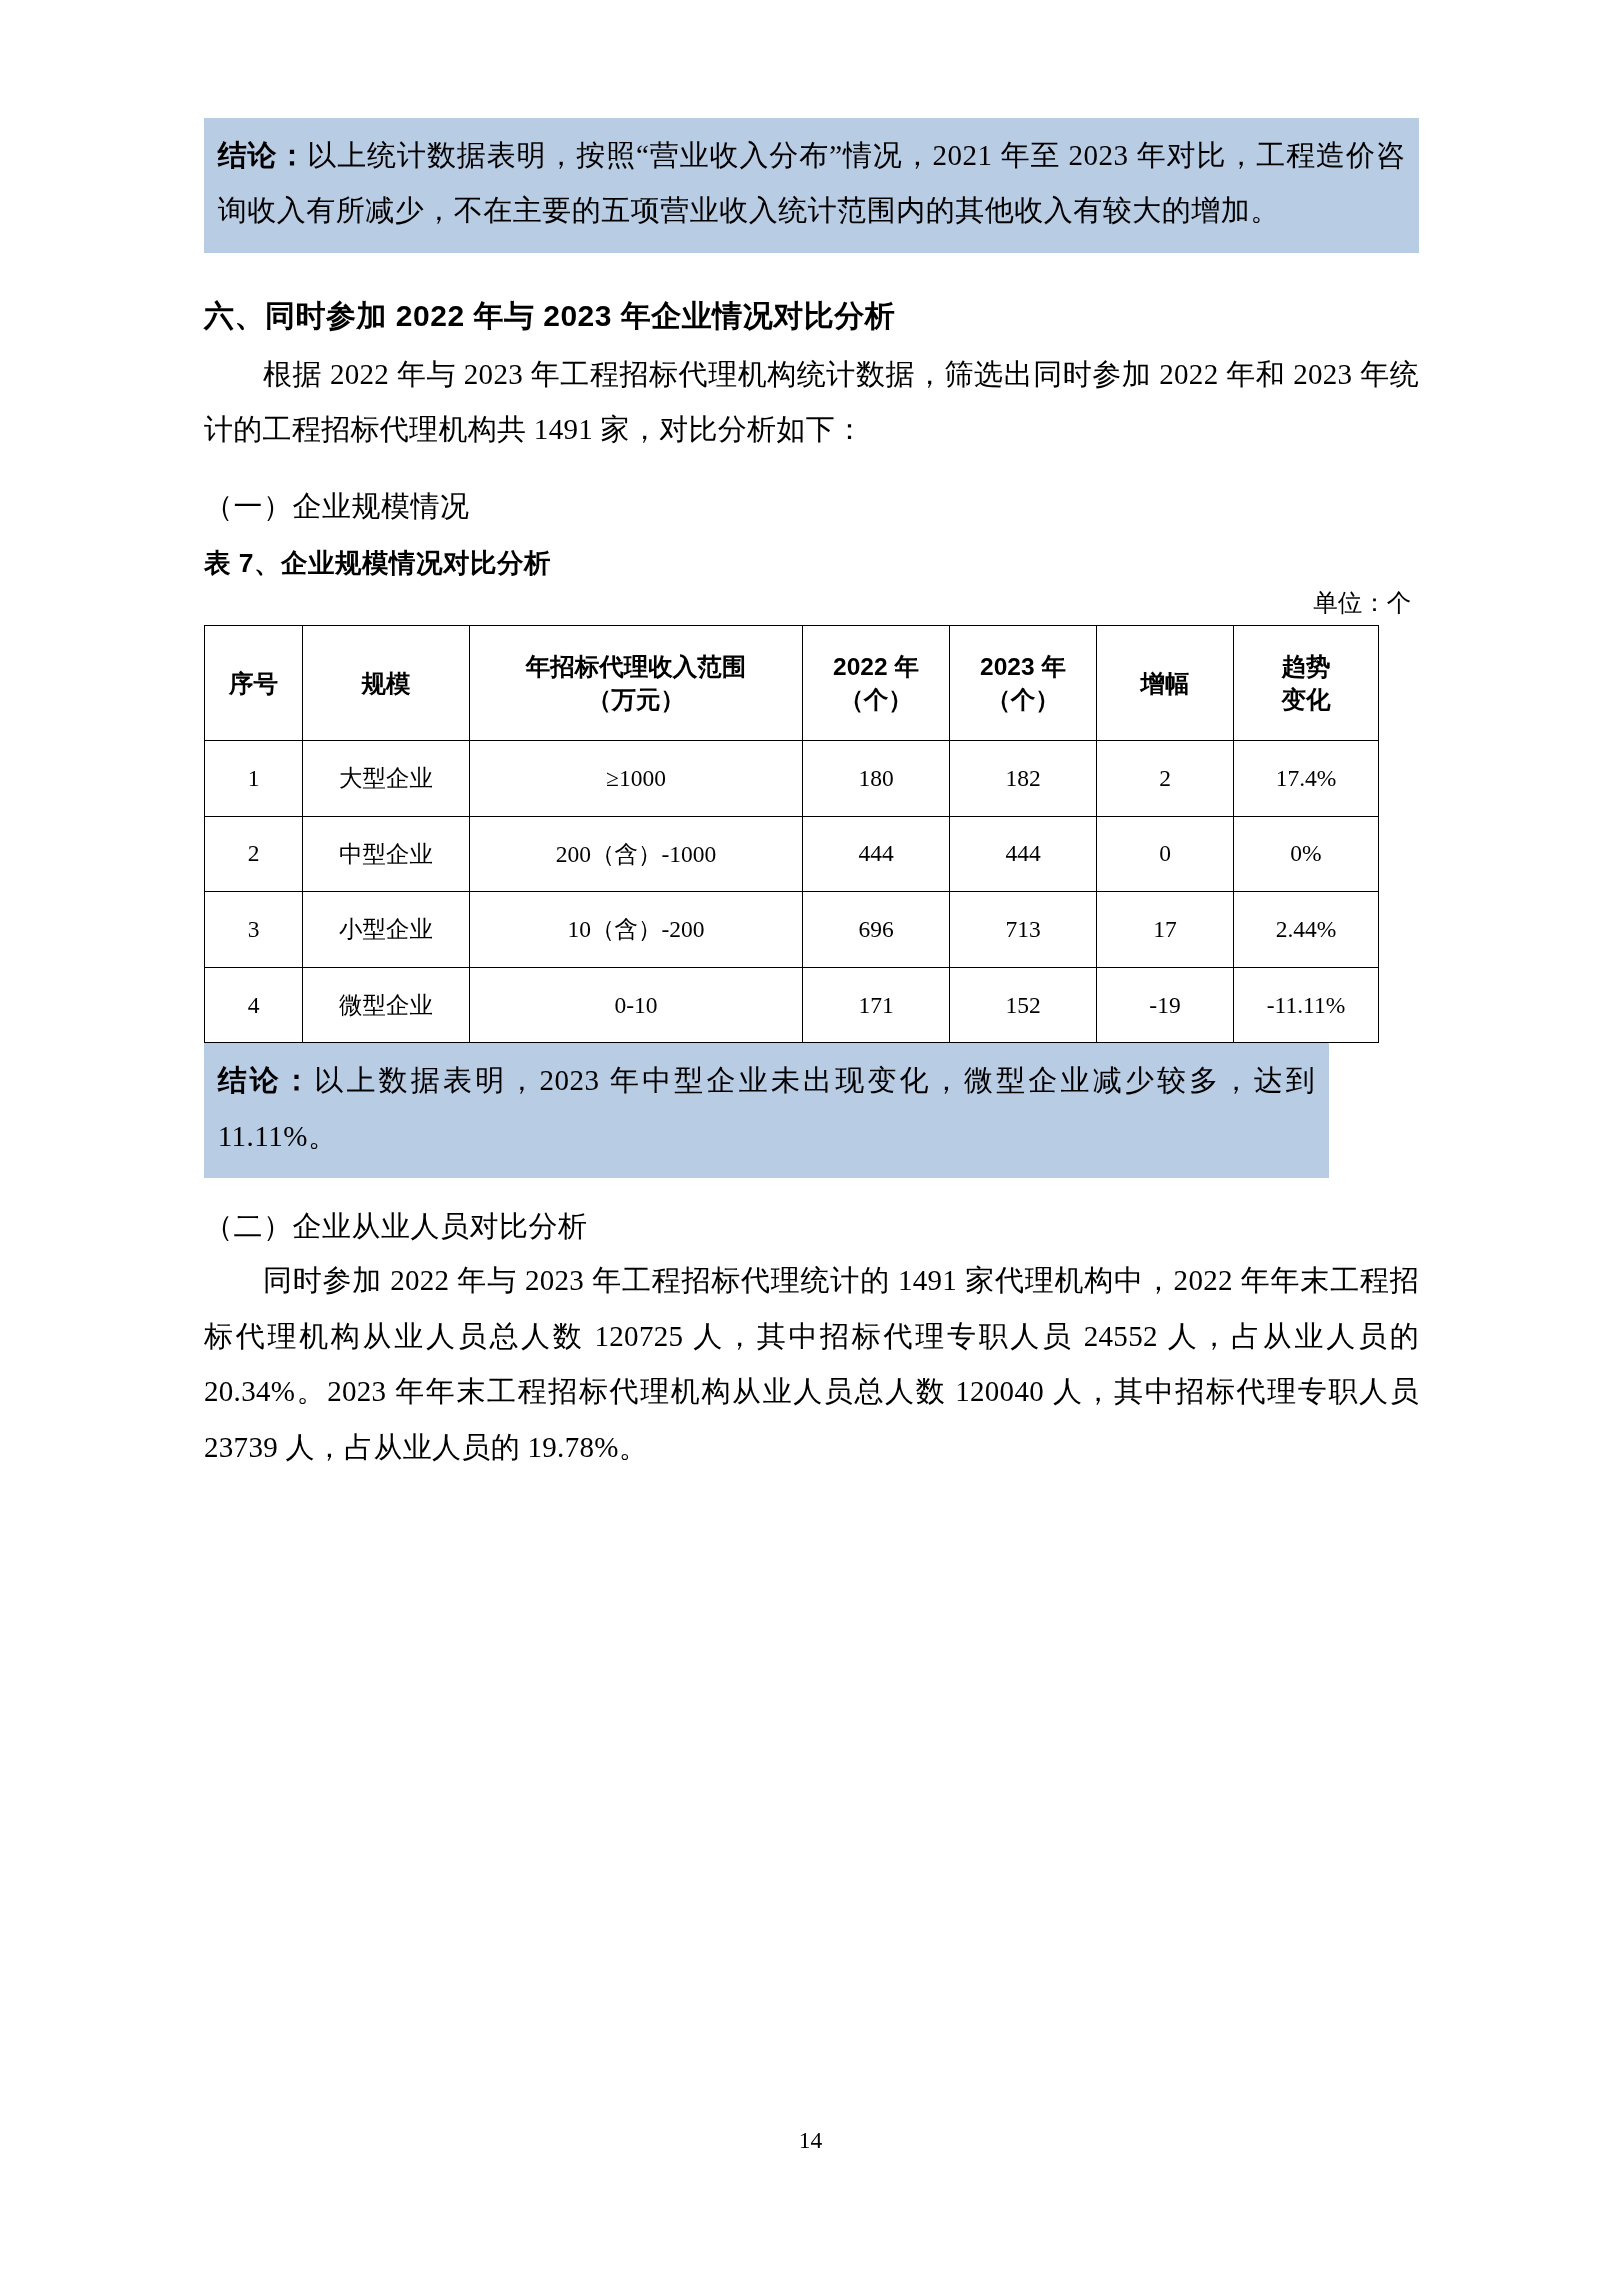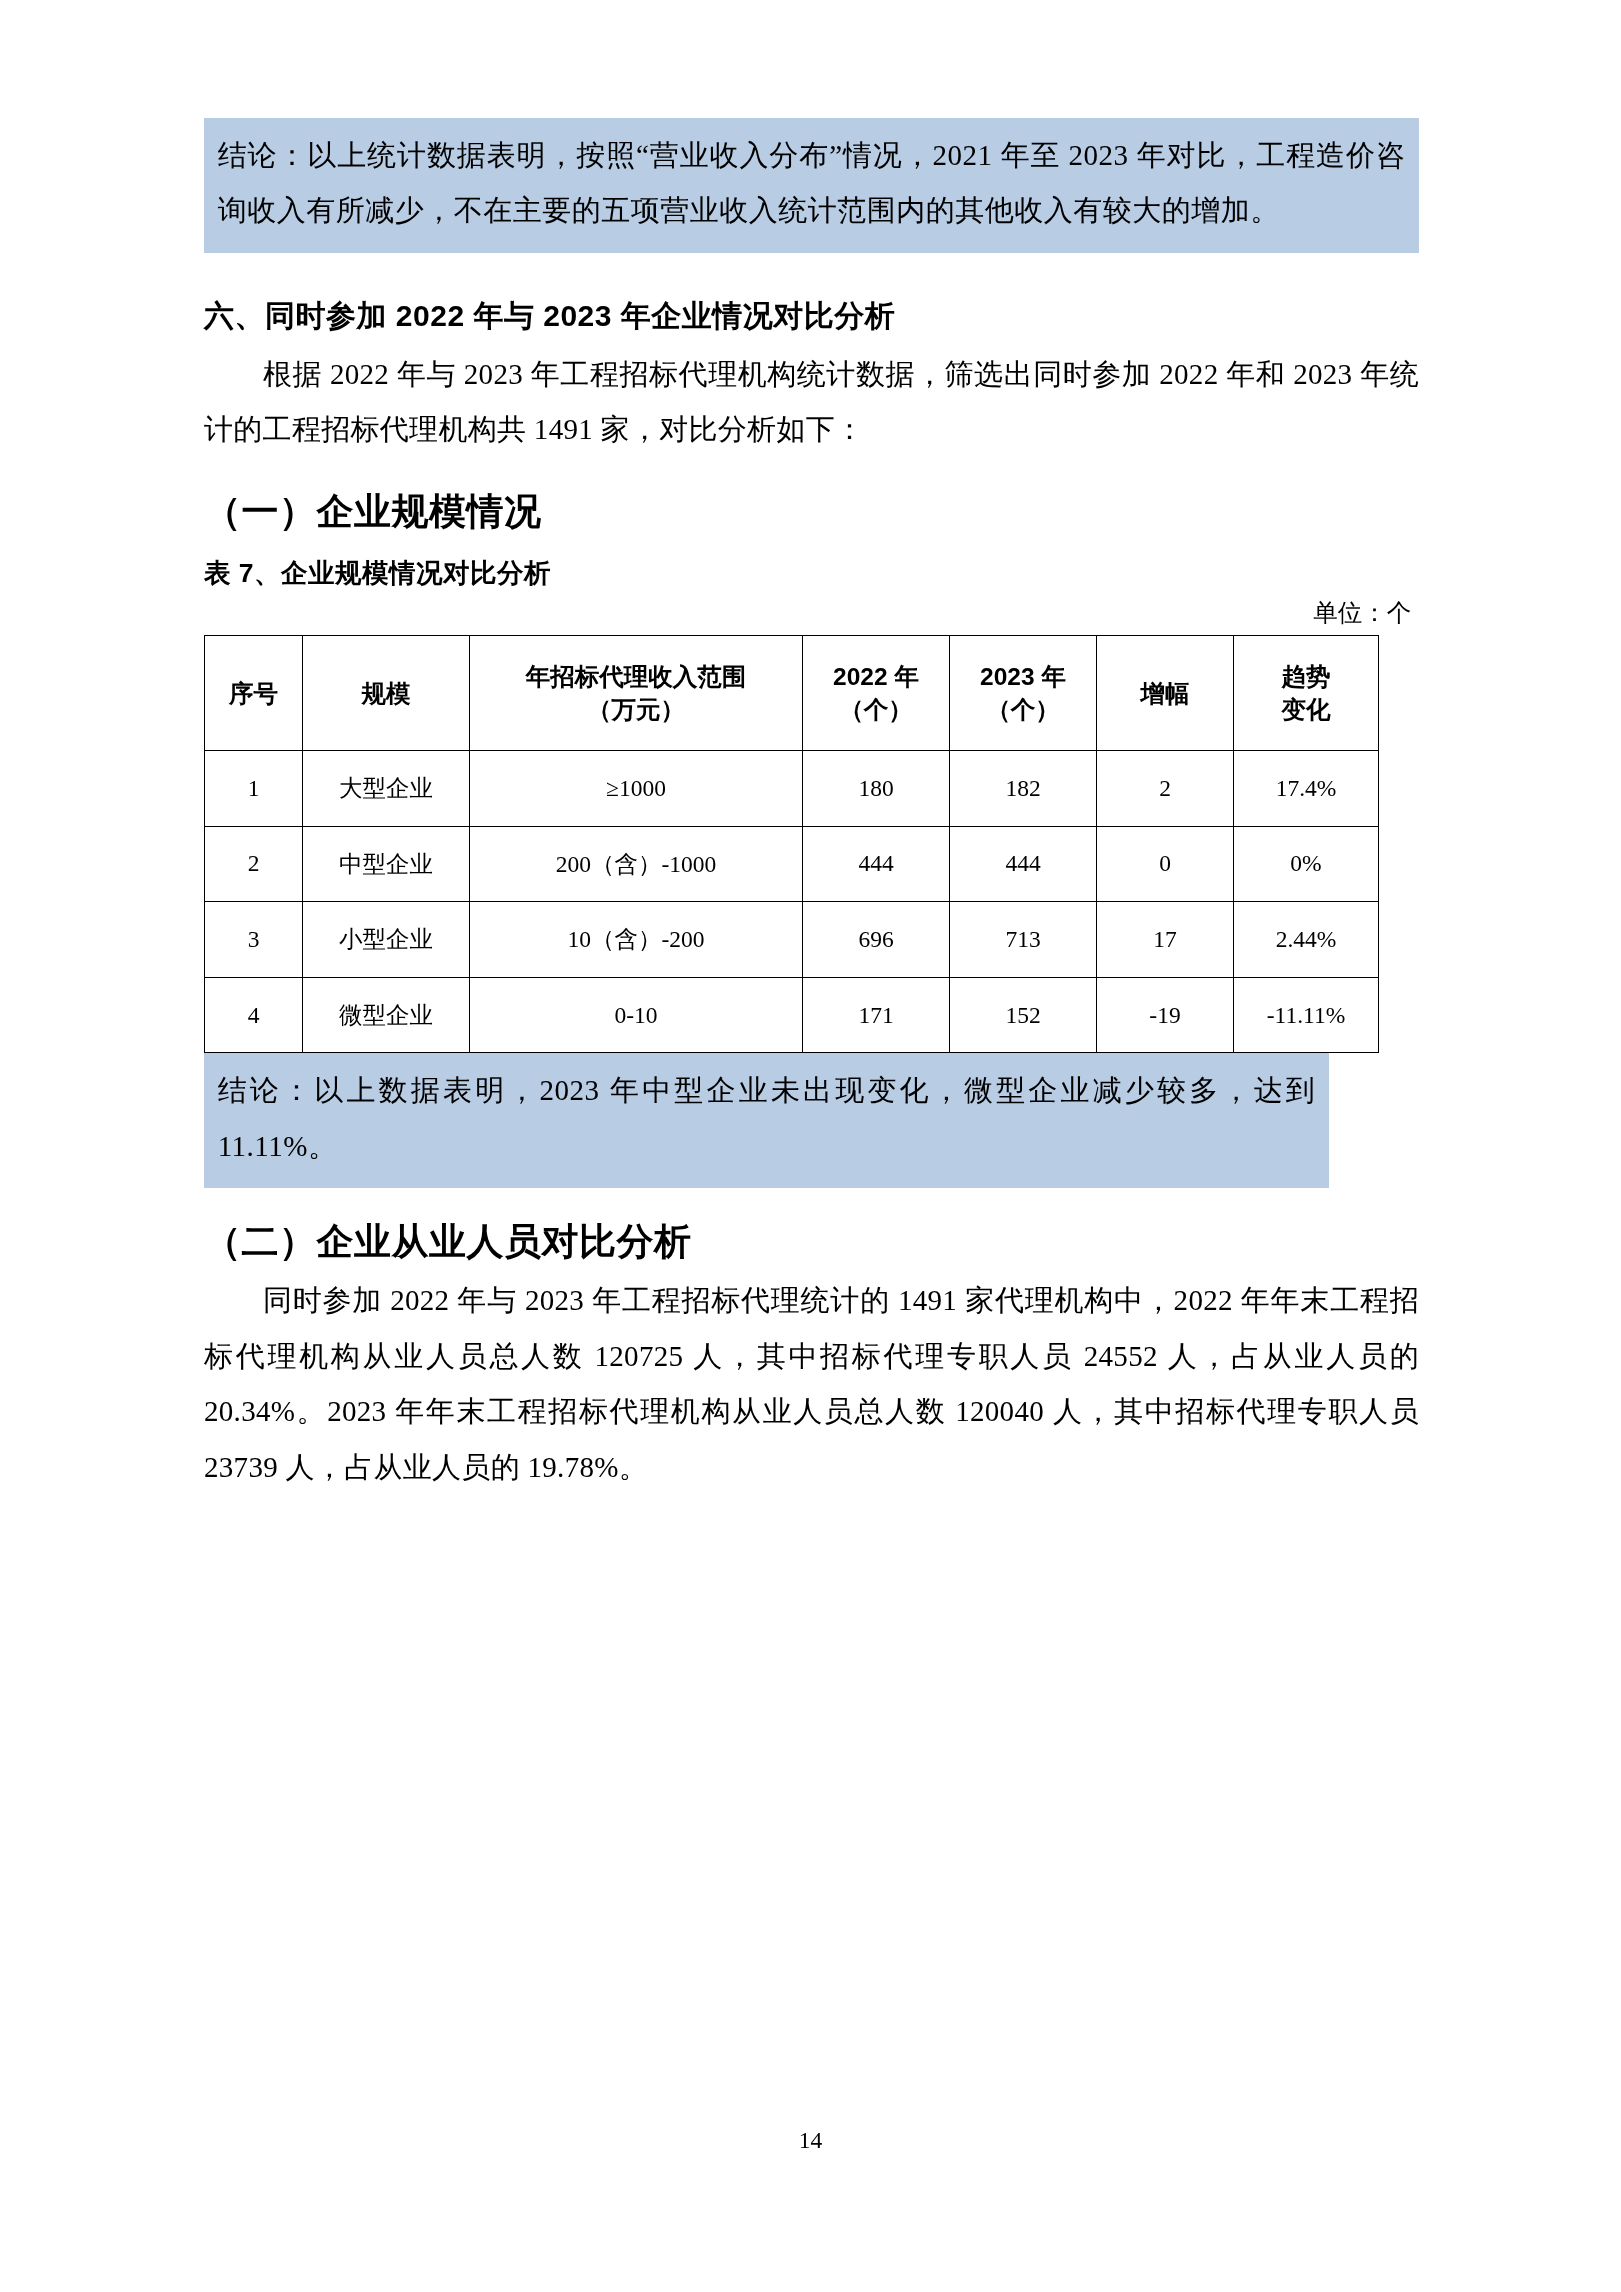--- a/index.html
+++ b/index.html
@@ -41,42 +41,42 @@
   .conclusion {
     background: #b8cce4;
     padding: 9.8px 13.7px 13.7px 13.7px;
     box-sizing: border-box;
     font-size: 29px;
     line-height: 1.92;
     letter-spacing: 0.5px;
     text-align: justify;
   }
   .conclusion .lead {
-    font-weight: normal;
+    font-weight: bold;
   }
 
   h2.section-title {
     font-family: "Liberation Sans", "DejaVu Sans", sans-serif;
     font-weight: bold;
     font-size: 30px;
     margin: 43px 0 9.8px 0;
     letter-spacing: 0.5px;
   }
   p.para {
     font-size: 29px;
     line-height: 1.92;
     margin: 5.9px 0 0 0;
     text-indent: 59px;
     text-align: justify;
     letter-spacing: 0.3px;
   }
   h3.sub-title {
     font-family: "Liberation Sans", "DejaVu Sans", sans-serif;
-    font-weight: bold;
-    font-size: 37px;
+    font-weight: normal;
+    font-size: 29px;
     margin: 29px 0 3.9px 0;
     letter-spacing: 0.5px;
   }
   .table-caption {
     font-family: "Liberation Sans", "DejaVu Sans", sans-serif;
     font-weight: bold;
     font-size: 26.5px;
     margin: 17.6px 0 5.9px 0;
     letter-spacing: 0.5px;
   }

